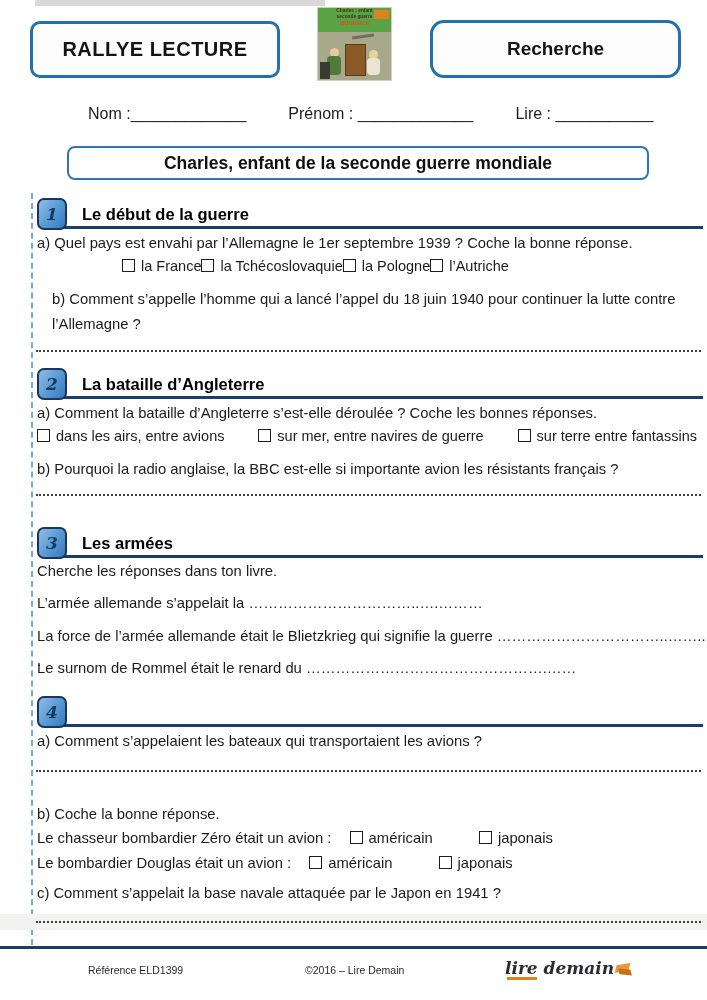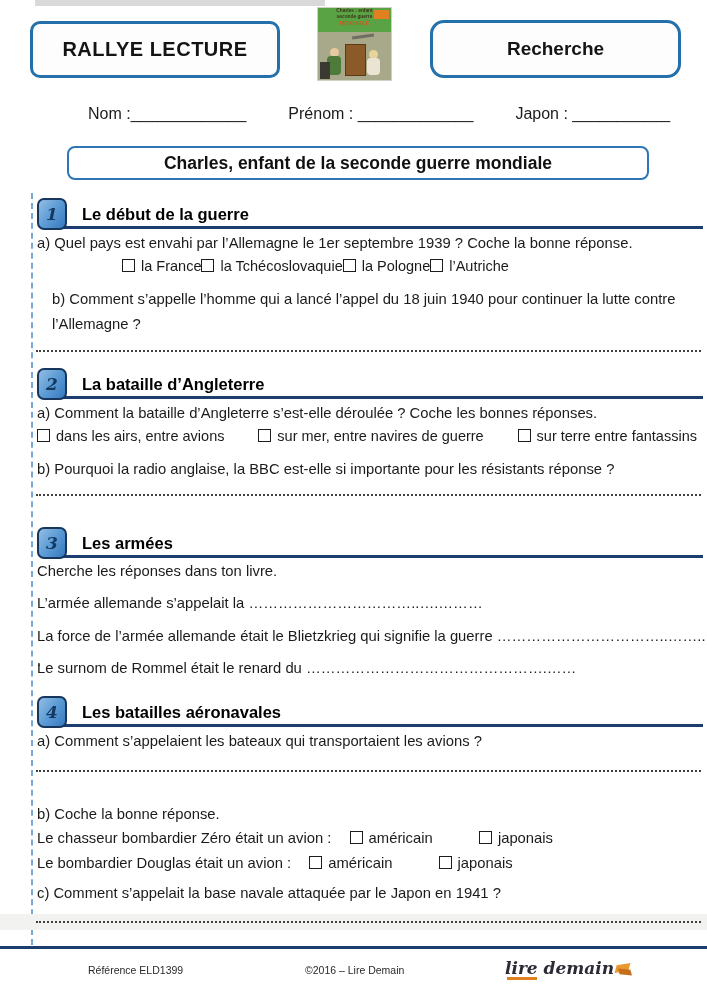--- a/index.html
+++ b/index.html
@@ -98,21 +98,21 @@
 </div>
 
 <div class="name-row">
   <span>
     <span>Nom :</span><span class="nfield">_____________</span>
   </span>
   <span>
     <span>Prénom :</span> <span class="nfield">_____________</span>
   </span>
   <span>
-    <span>Japon :</span> <span class="nfield">___________</span>
+    <span>Lire :</span> <span class="nfield">___________</span>
   </span>
 </div>
 
 <div class="banner">
   <span>Charles, enfant de la seconde guerre mondiale</span>
 </div>
 
 <div class="vdash"></div>
 
 <div class="sec-head" style="top:198px;">
@@ -144,41 +144,40 @@
 <div class="sec-rule" style="top:396px;"></div>
 
 <div class="txt" style="top:401px;">a) Comment la bataille d’Angleterre s’est-elle déroulée ? Coche les bonnes réponses.</div>
 
 <div class="choice-row" style="top:428px;left:37px;width:660px;justify-content:space-between;">
   <span class="choice"><span class="cb"></span><span>dans les airs, entre avions</span></span>
   <span class="choice"><span class="cb"></span><span>sur mer, entre navires de guerre</span></span>
   <span class="choice"><span class="cb"></span><span>sur terre entre fantassins</span></span>
 </div>
 
-<div class="txt" style="top:457px;">b) Pourquoi la radio anglaise, la BBC est-elle si importante pour les résistants réponse ?</div>
+<div class="txt" style="top:457px;">b) Pourquoi la radio anglaise, la BBC est-elle si importante avion les résistants français ?</div>
 <div class="answer" style="top:494px;"></div>
 
 <div class="sec-head" style="top:527px;">
   <div class="badge">
     <span>3</span>
   </div>
   <div class="sec-title">Les armées</div>
 </div>
 <div class="sec-rule" style="top:555px;"></div>
 
 <div class="txt" style="top:559px;">Cherche les réponses dans ton livre.</div>
 <div class="txt" style="top:591px;">L’armée allemande s’appelait la ……………………………..….………</div>
 <div class="txt" style="top:624px;">La force de l’armée allemande était le Blietzkrieg qui signifie la guerre ……………………………..…….. .</div>
 <div class="txt" style="top:656px;">Le surnom de Rommel était le renard du ………………………………………….……</div>
 
 <div class="sec-head" style="top:696px;">
   <div class="badge">
     <span>4</span>
   </div>
-  <div class="sec-title">Les batailles aéronavales</div>
 </div>
 <div class="sec-rule" style="top:724px;"></div>
 
 <div class="txt" style="top:729px;">a) Comment s’appelaient les bateaux qui transportaient les avions ?</div>
 <div class="answer" style="top:770px;"></div>
 
 <div class="txt" style="top:802px;">b) Coche la bonne réponse.</div>
 
 <div class="txt" style="top:826px;">
   <span>Le chasseur bombardier Zéro était un avion :</span>

